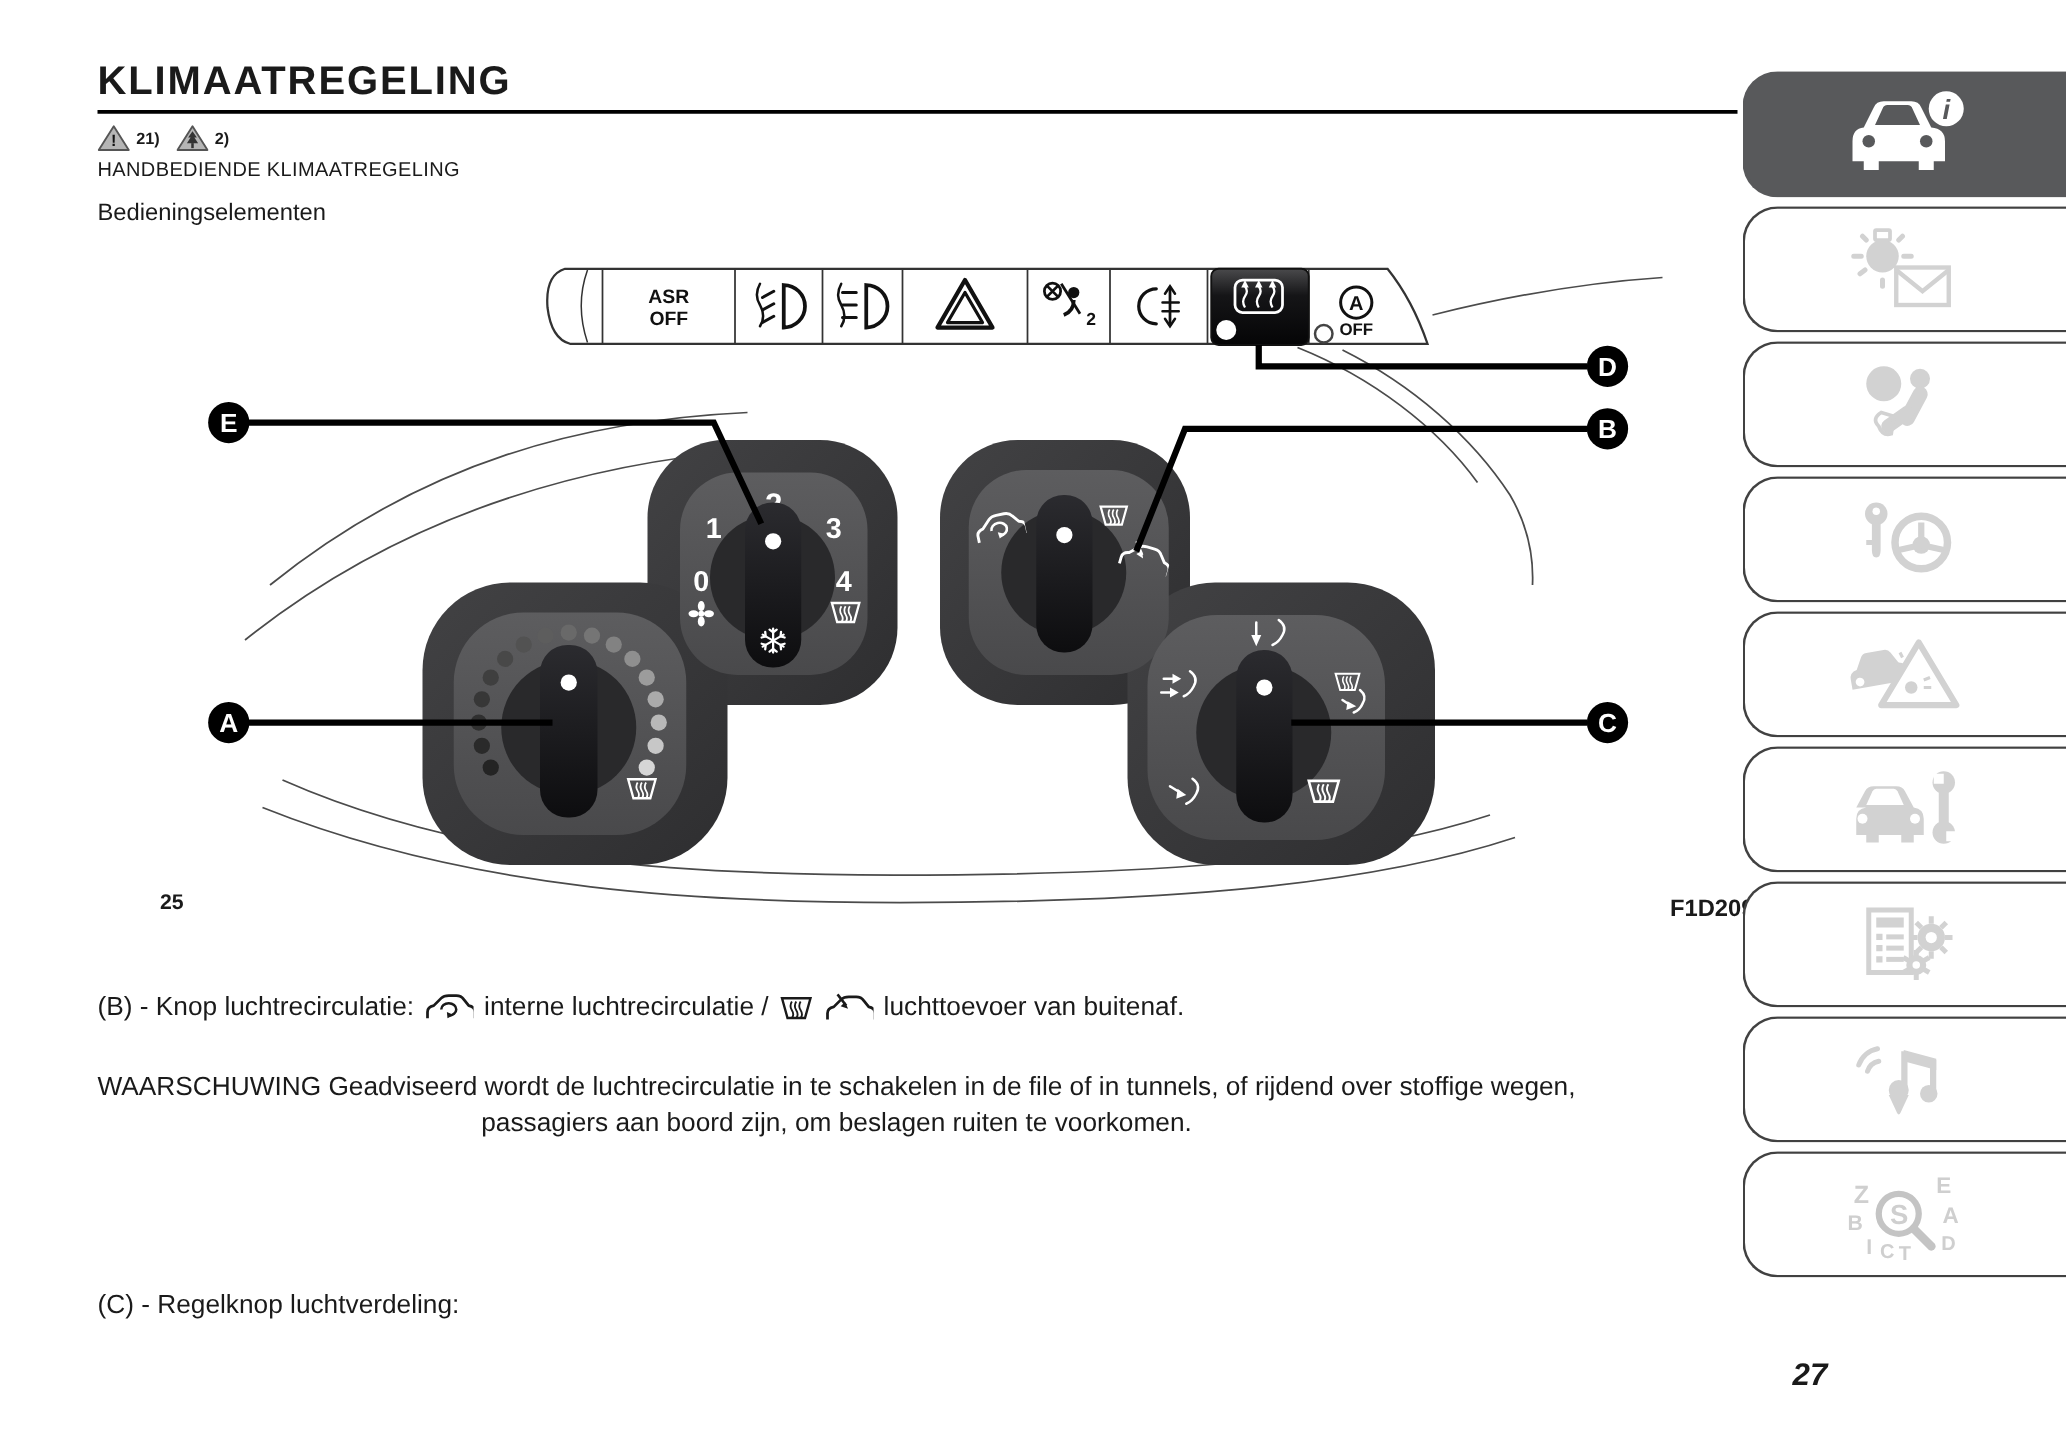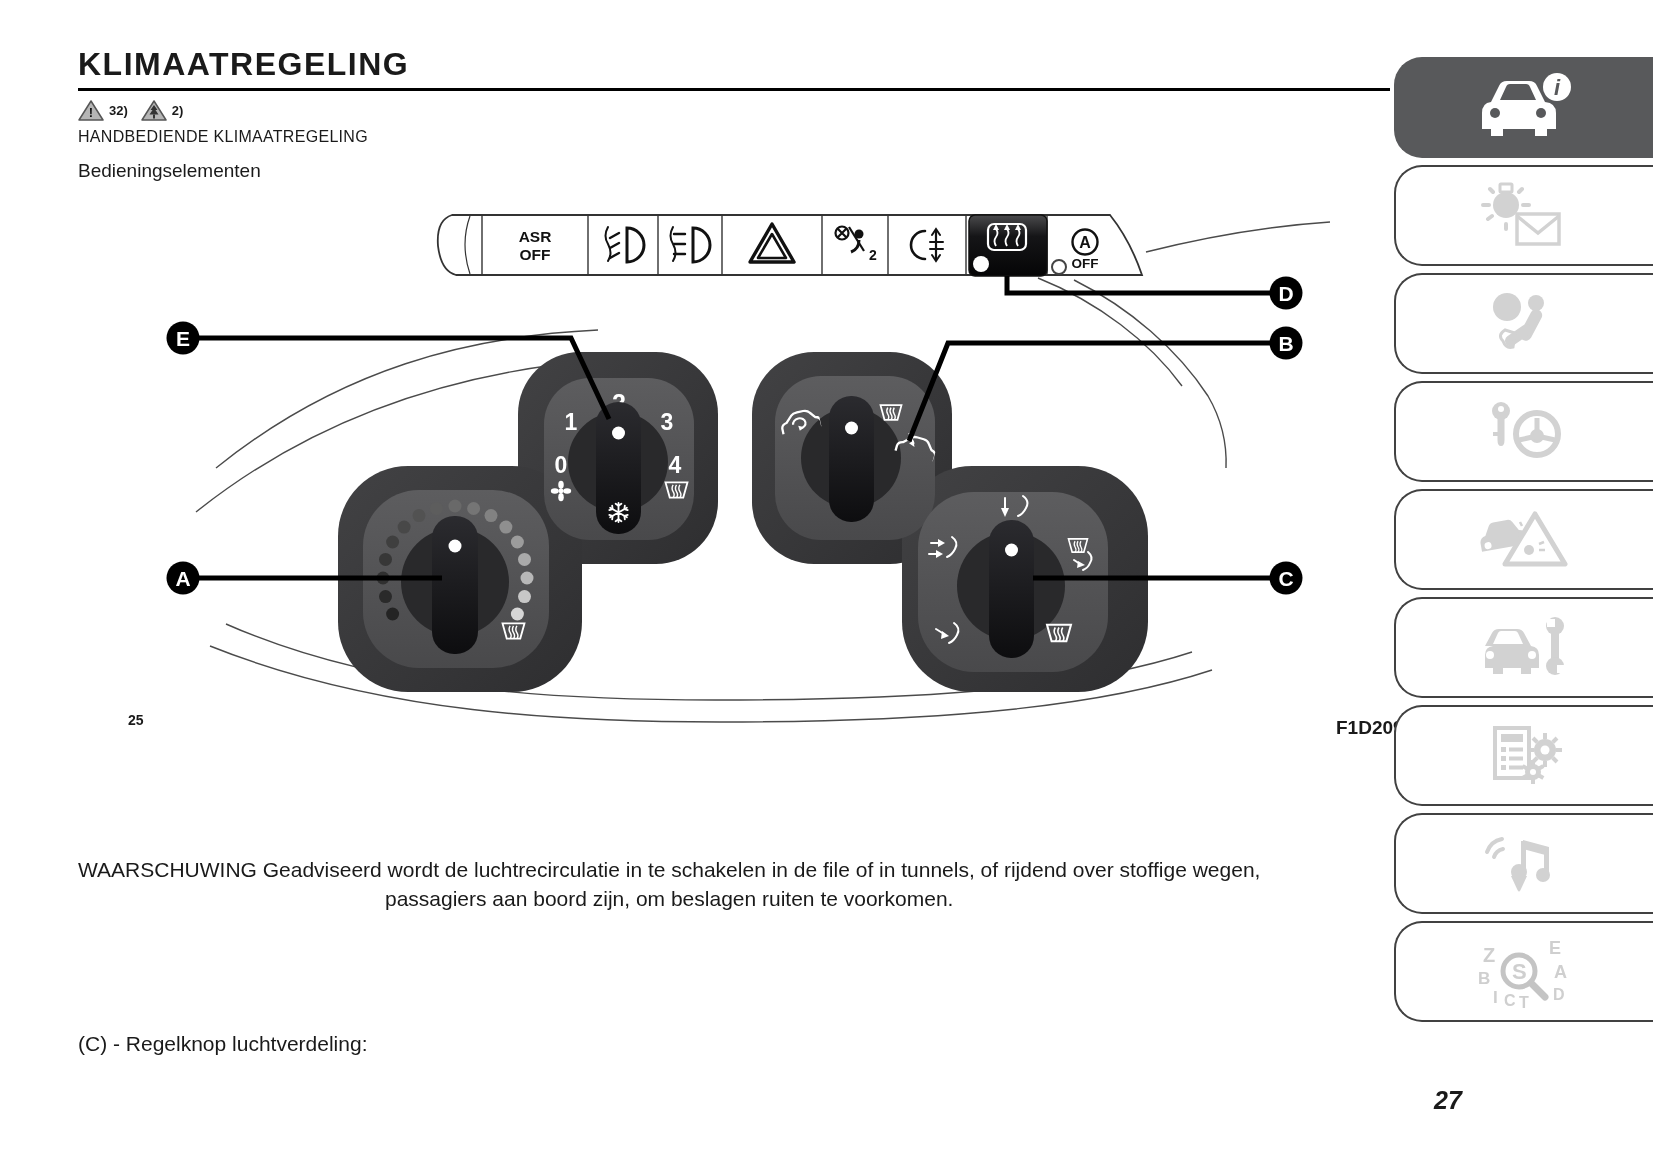--- a/index.html
+++ b/index.html
@@ -4,21 +4,21 @@
 <style>
   html,body{margin:0;padding:0;background:#fff;}
   .page{position:relative;width:1653px;height:1165px;background:#fff;overflow:hidden;
         font-family:"Liberation Sans",sans-serif;color:#1a1a1a;}
   .title{position:absolute;left:78px;top:46px;font-size:32px;font-weight:700;letter-spacing:1.5px;}
   .title-rule{position:absolute;left:78px;top:88px;width:1312px;height:3px;background:#000;}
   .refs{position:absolute;left:78px;top:99px;display:flex;align-items:center;gap:5px;
         font-size:13px;font-weight:700;}
   .h2{position:absolute;left:78px;top:128px;font-size:16px;font-weight:400;letter-spacing:.3px;}
   .h3{position:absolute;left:78px;top:160px;font-size:19px;font-weight:400;}
-  .fig-num{position:absolute;left:128px;top:712px;font-size:14px;font-weight:700;text-align:right;}
+  .fig-num{position:absolute;left:128px;top:712px;font-size:17px;font-weight:700;text-align:right;}
   .fig-code{position:absolute;left:1336px;top:717px;font-size:19px;font-weight:700;}
   .body-line{position:absolute;left:78px;font-size:21px;line-height:28px;white-space:nowrap;}
   .body-b{display:flex;align-items:center;gap:8px;}
   .warning{position:absolute;left:78px;top:856px;font-size:21px;line-height:28.5px;text-align:center;}
   .pagenum{position:absolute;left:1434px;top:1086px;font-size:25px;font-weight:800;font-style:italic;}
   .figure{position:absolute;left:130px;top:200px;}
   .sidebar{position:absolute;right:0;top:57px;width:259px;}
   .tab{box-sizing:border-box;height:101px;margin-bottom:7px;background:#fff;
        border:2px solid #414141;border-right:none;border-radius:28px 0 0 28px;
        display:flex;align-items:center;justify-content:center;}
@@ -32,21 +32,21 @@
 <div class="page">
 
   <div class="title">KLIMAATREGELING</div>
   <div class="title-rule"></div>
 
   <div class="refs">
     <svg width="26" height="23" viewBox="0 0 26 23">
       <path d="M13,2 L25,21 H1 Z" fill="#b5b5b5" stroke="#555" stroke-width="1.5" stroke-linejoin="round"></path>
       <text x="13" y="18" font-size="13" font-weight="bold" text-anchor="middle" fill="#111">!</text>
     </svg>
-    <span>32)</span>
+    <span>21)</span>
     <svg width="26" height="23" viewBox="0 0 26 23" style="margin-left:8px">
       <path d="M13,2 L25,21 H1 Z" fill="#b5b5b5" stroke="#555" stroke-width="1.5" stroke-linejoin="round"></path>
       <path d="M13,6 l3.5,5 h-2 l3,4.5 h-9 l3,-4.5 h-2 z" fill="#333"></path>
       <rect x="12" y="15.5" width="2" height="4" fill="#333"></rect>
     </svg>
     <span>2)</span>
   </div>
 
   <div class="h2">HANDBEDIENDE KLIMAATREGELING</div>
   <div class="h3">Bedieningselementen</div>
@@ -311,20 +311,34 @@
         <circle cx="1156" cy="378" r="16.5" fill="#000"></circle>
         <text x="1156" y="385.5" fill="#fff">C</text>
       </g>
     </g>
   </svg>
 
   <div class="fig-num">25</div>
   <div class="fig-code">F1D2091</div>
 
 
+  <div class="body-line body-b" style="top:792px">
+    <span>(B) - Knop luchtrecirculatie:</span>
+    <svg class="inline-ic" width="40" height="25" viewBox="0 0 40 24" style="color:#1a1a1a">
+        <use href="#carre"></use>
+      </svg>
+    <span>interne luchtrecirculatie /</span>
+    <svg class="inline-ic" width="28" height="23" viewBox="0 0 32 26" style="color:#1a1a1a">
+        <use href="#ws"></use>
+      </svg>
+    <svg class="inline-ic" width="40" height="25" viewBox="0 0 40 24" style="color:#1a1a1a">
+        <use href="#carout"></use>
+      </svg>
+    <span>luchttoevoer van buitenaf.</span>
+  </div>
 
   <div class="warning">
     <div>WAARSCHUWING Geadviseerd wordt de luchtrecirculatie in te schakelen in de file of in tunnels, of rijdend over stoffige wegen,</div>
     <div>passagiers aan boord zijn, om beslagen ruiten te voorkomen.</div>
   </div>
 
   <div class="body-line" style="top:1030px">(C) - Regelknop luchtverdeling:</div>
 
   <div class="pagenum">27</div>
 

